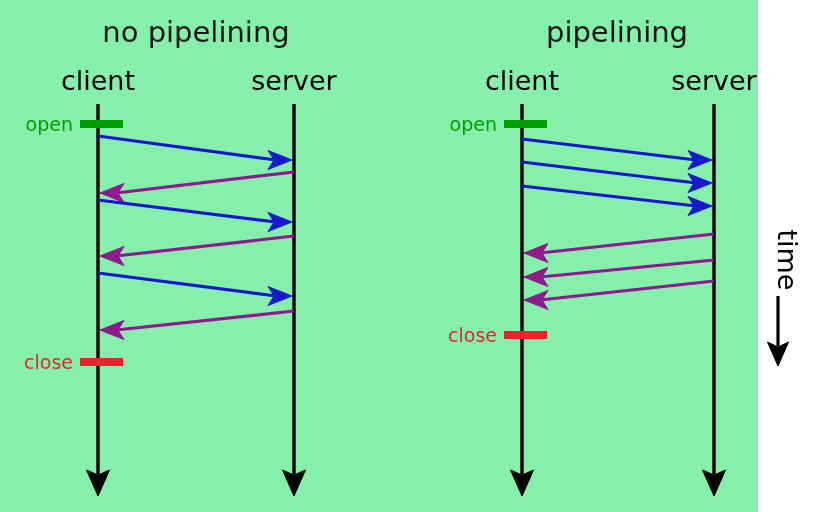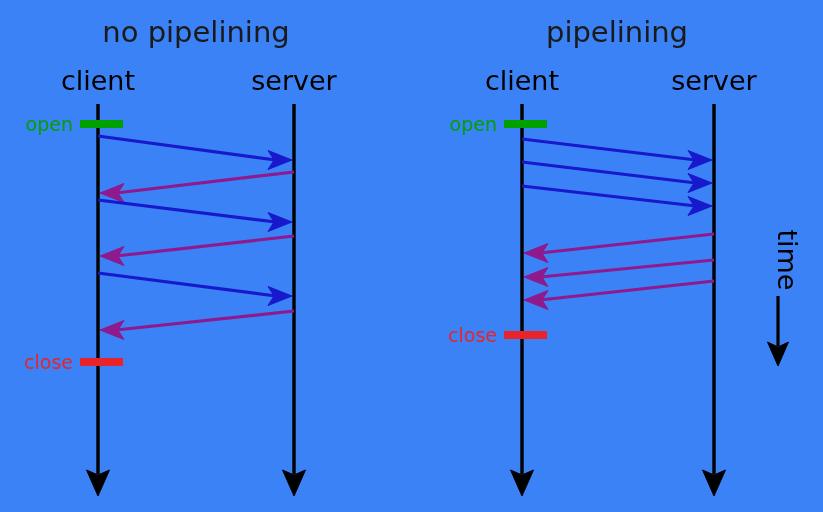--- a/index.html
+++ b/index.html
@@ -8,23 +8,23 @@
     background: #ffffff;
   }
   body {
     width: 823px;
     height: 512px;
     font-family: "DejaVu Sans", sans-serif;
     overflow: hidden;
   }
   #stage {
     position: relative;
-    width: 823px;
+    width: 758px;
     height: 512px;
-    background: #3b82f6;
+    background: #86efac;
   }
   #diagram {
     position: absolute;
     top: 0;
     left: 0;
     width: 823px;
     height: 512px;
   }
   .panel-title {
     font-size: 29px;

